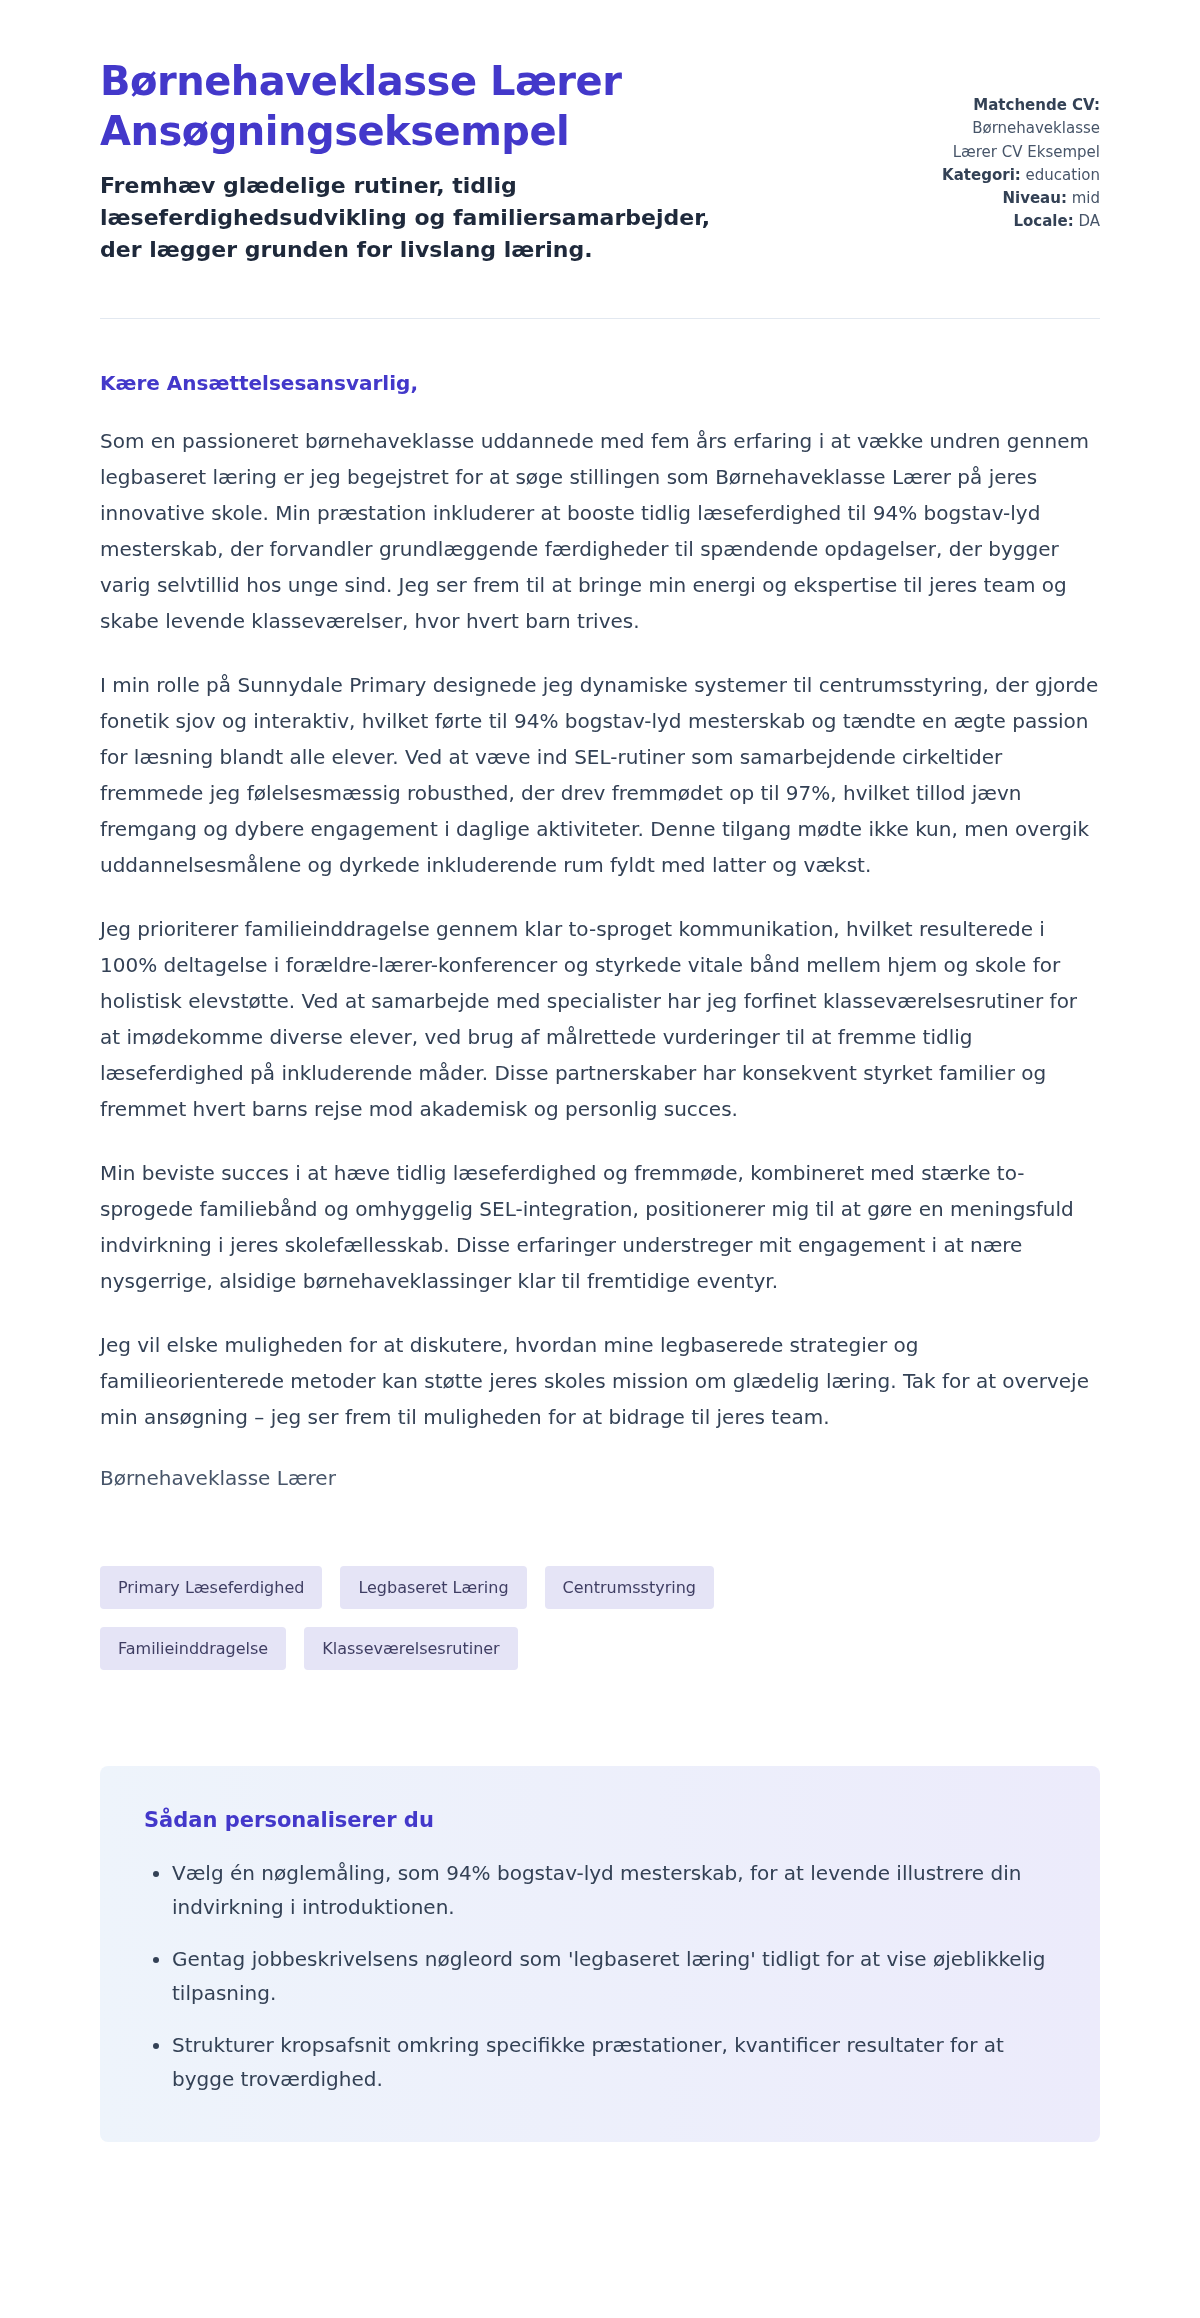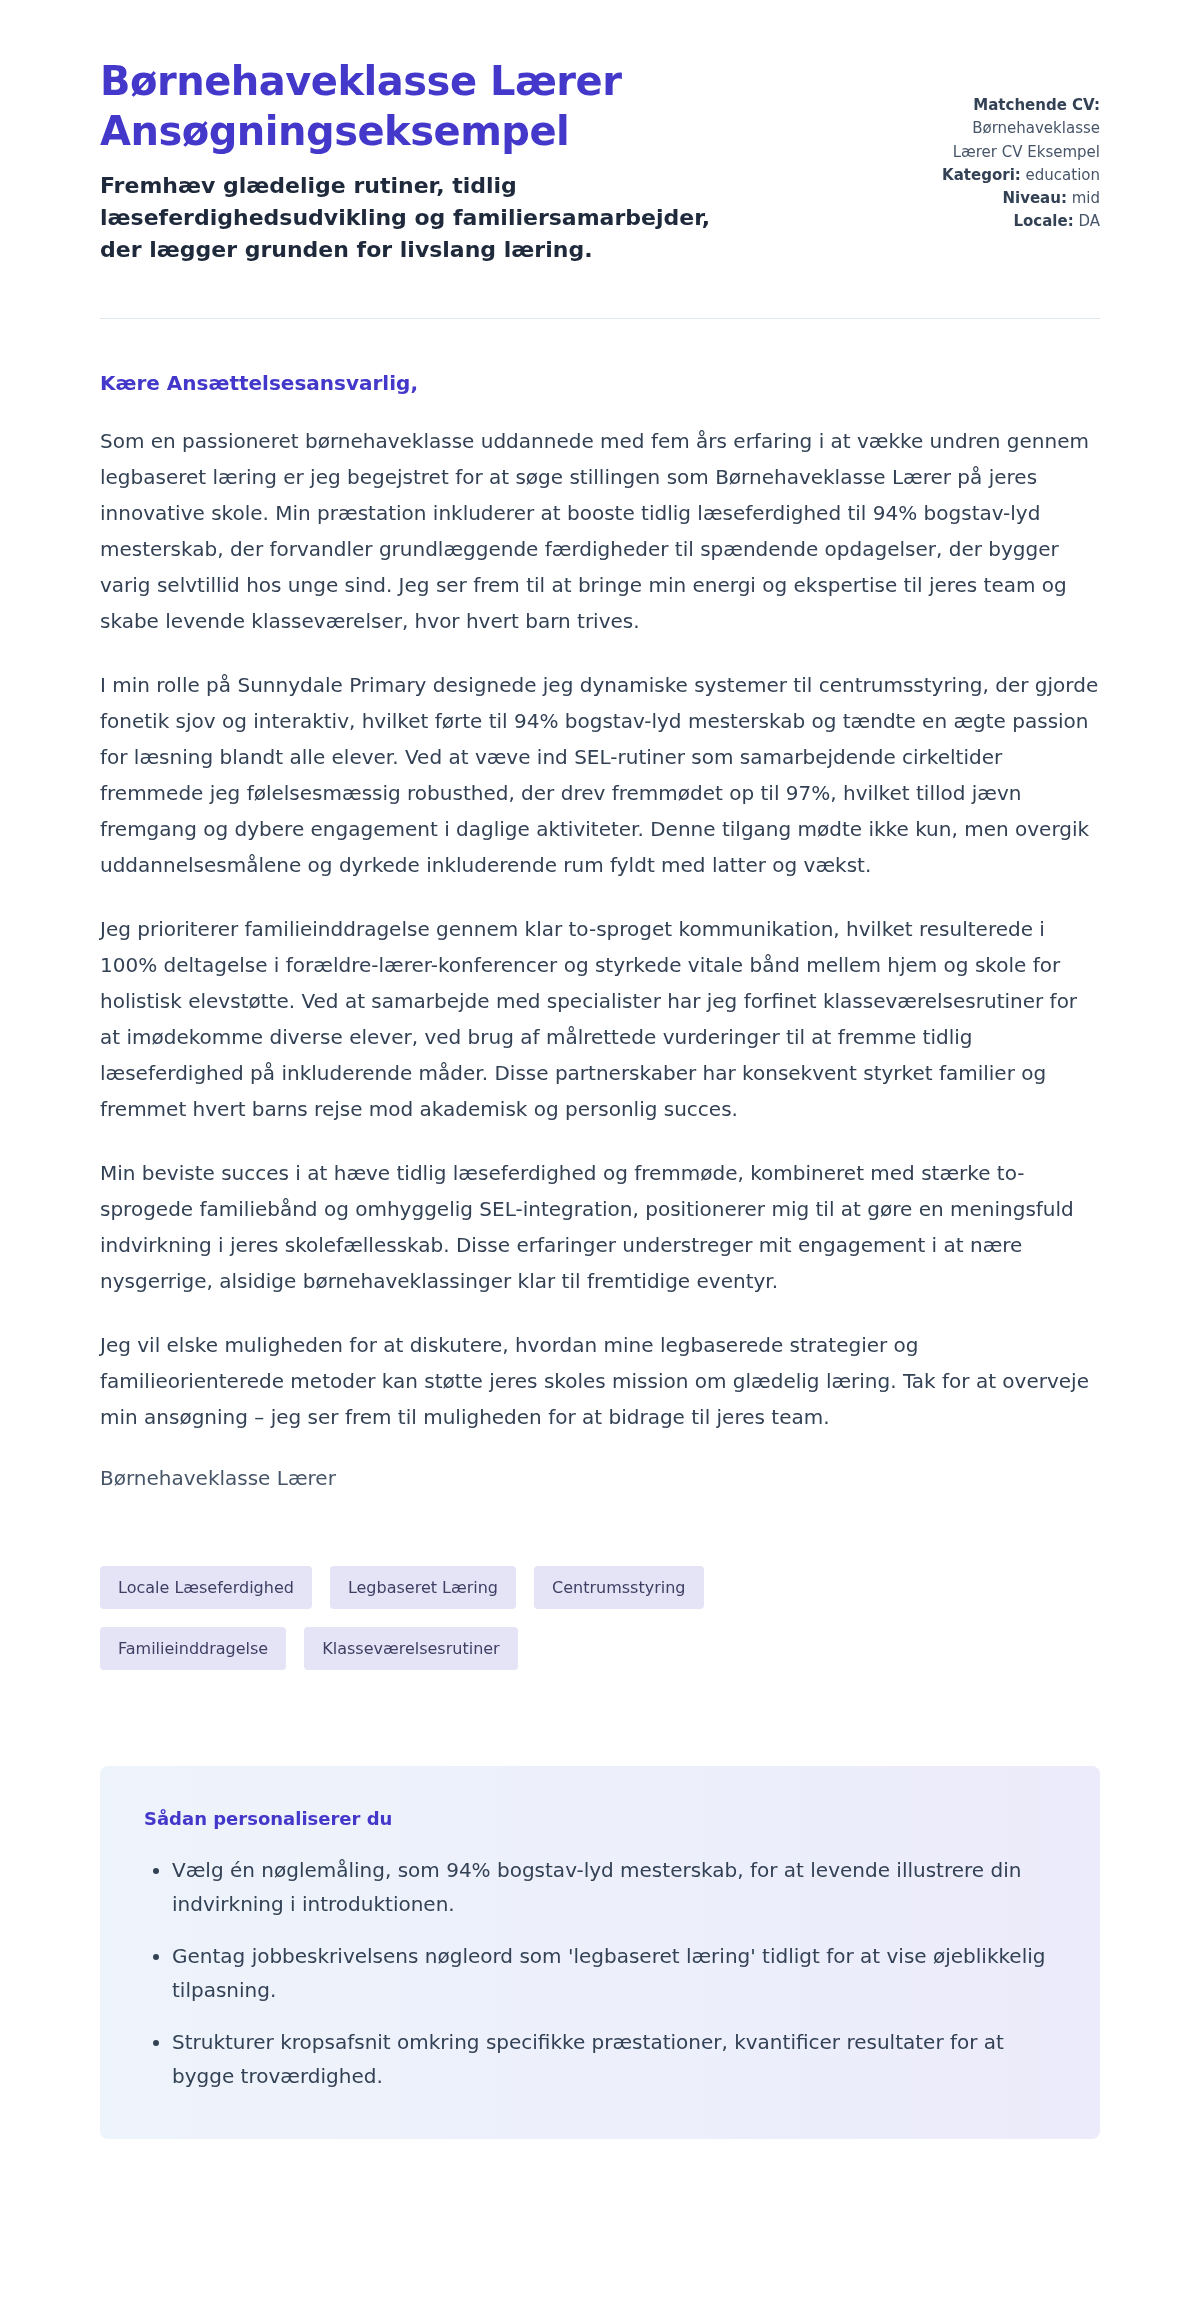--- a/index.html
+++ b/index.html
@@ -61,21 +61,21 @@
     white-space: nowrap;
   }
 
   
   .callout {
     margin-top: 96px;
     background: linear-gradient(90deg, var(--callout-from, #eef4fb), var(--callout-to, #ecebfb));
     border-radius: 8px;
     padding: 42px 44px 46px;
   }
-  .callout-title { color: var(--accent, #4338ca); font-size: 18px; font-weight: bold; margin-bottom: 24px; }
+  .callout-title { color: var(--accent, #4338ca); font-size: 21px; font-weight: bold; margin-bottom: 24px; }
   .callout ul { list-style: disc; padding-left: 28px; }
   .callout li { font-size: 20px; line-height: 1.7; color: var(--body-text, #334155); margin-bottom: 18px; }
   .callout li:last-child { margin-bottom: 0; }
 </style>
 </head>
 <body>
 
 <div class="page">
 
   <header class="header">
@@ -109,21 +109,21 @@
     <p class="greeting">Kære Ansættelsesansvarlig,</p>
     <p class="para">Som en passioneret børnehaveklasse uddannede med fem års erfaring i at vække undren gennem legbaseret læring er jeg begejstret for at søge stillingen som Børnehaveklasse Lærer på jeres innovative skole. Min præstation inkluderer at booste tidlig læseferdighed til 94% bogstav-lyd mesterskab, der forvandler grundlæggende færdigheder til spændende opdagelser, der bygger varig selvtillid hos unge sind. Jeg ser frem til at bringe min energi og ekspertise til jeres team og skabe levende klasseværelser, hvor hvert barn trives.</p>
     <p class="para">I min rolle på Sunnydale Primary designede jeg dynamiske systemer til centrumsstyring, der gjorde fonetik sjov og interaktiv, hvilket førte til 94% bogstav-lyd mesterskab og tændte en ægte passion for læsning blandt alle elever. Ved at væve ind SEL-rutiner som samarbejdende cirkeltider fremmede jeg følelsesmæssig robusthed, der drev fremmødet op til 97%, hvilket tillod jævn fremgang og dybere engagement i daglige aktiviteter. Denne tilgang mødte ikke kun, men overgik uddannelsesmålene og dyrkede inkluderende rum fyldt med latter og vækst.</p>
     <p class="para">Jeg prioriterer familieinddragelse gennem klar to-sproget kommunikation, hvilket resulterede i 100% deltagelse i forældre-lærer-konferencer og styrkede vitale bånd mellem hjem og skole for holistisk elevstøtte. Ved at samarbejde med specialister har jeg forfinet klasseværelsesrutiner for at imødekomme diverse elever, ved brug af målrettede vurderinger til at fremme tidlig læseferdighed på inkluderende måder. Disse partnerskaber har konsekvent styrket familier og fremmet hvert barns rejse mod akademisk og personlig succes.</p>
     <p class="para">Min beviste succes i at hæve tidlig læseferdighed og fremmøde, kombineret med stærke to-sprogede familiebånd og omhyggelig SEL-integration, positionerer mig til at gøre en meningsfuld indvirkning i jeres skolefællesskab. Disse erfaringer understreger mit engagement i at nære nysgerrige, alsidige børnehaveklassinger klar til fremtidige eventyr.</p>
     <p class="para">Jeg vil elske muligheden for at diskutere, hvordan mine legbaserede strategier og familieorienterede metoder kan støtte jeres skoles mission om glædelig læring. Tak for at overveje min ansøgning – jeg ser frem til muligheden for at bidrage til jeres team.</p>
     <p class="sig-role">Børnehaveklasse Lærer</p>
   </section>
 
   <div class="tags">
-    <span class="tag">Locale Læseferdighed</span>
+    <span class="tag">Primary Læseferdighed</span>
     <span class="tag">Legbaseret Læring</span>
     <span class="tag">Centrumsstyring</span>
     <span class="tag">Familieinddragelse</span>
     <span class="tag">Klasseværelsesrutiner</span>
   </div>
 
   <section class="callout">
     <h2 class="callout-title">Sådan personaliserer du</h2>
     <ul>
       <li>Vælg én nøglemåling, som 94% bogstav-lyd mesterskab, for at levende illustrere din indvirkning i introduktionen.</li>

